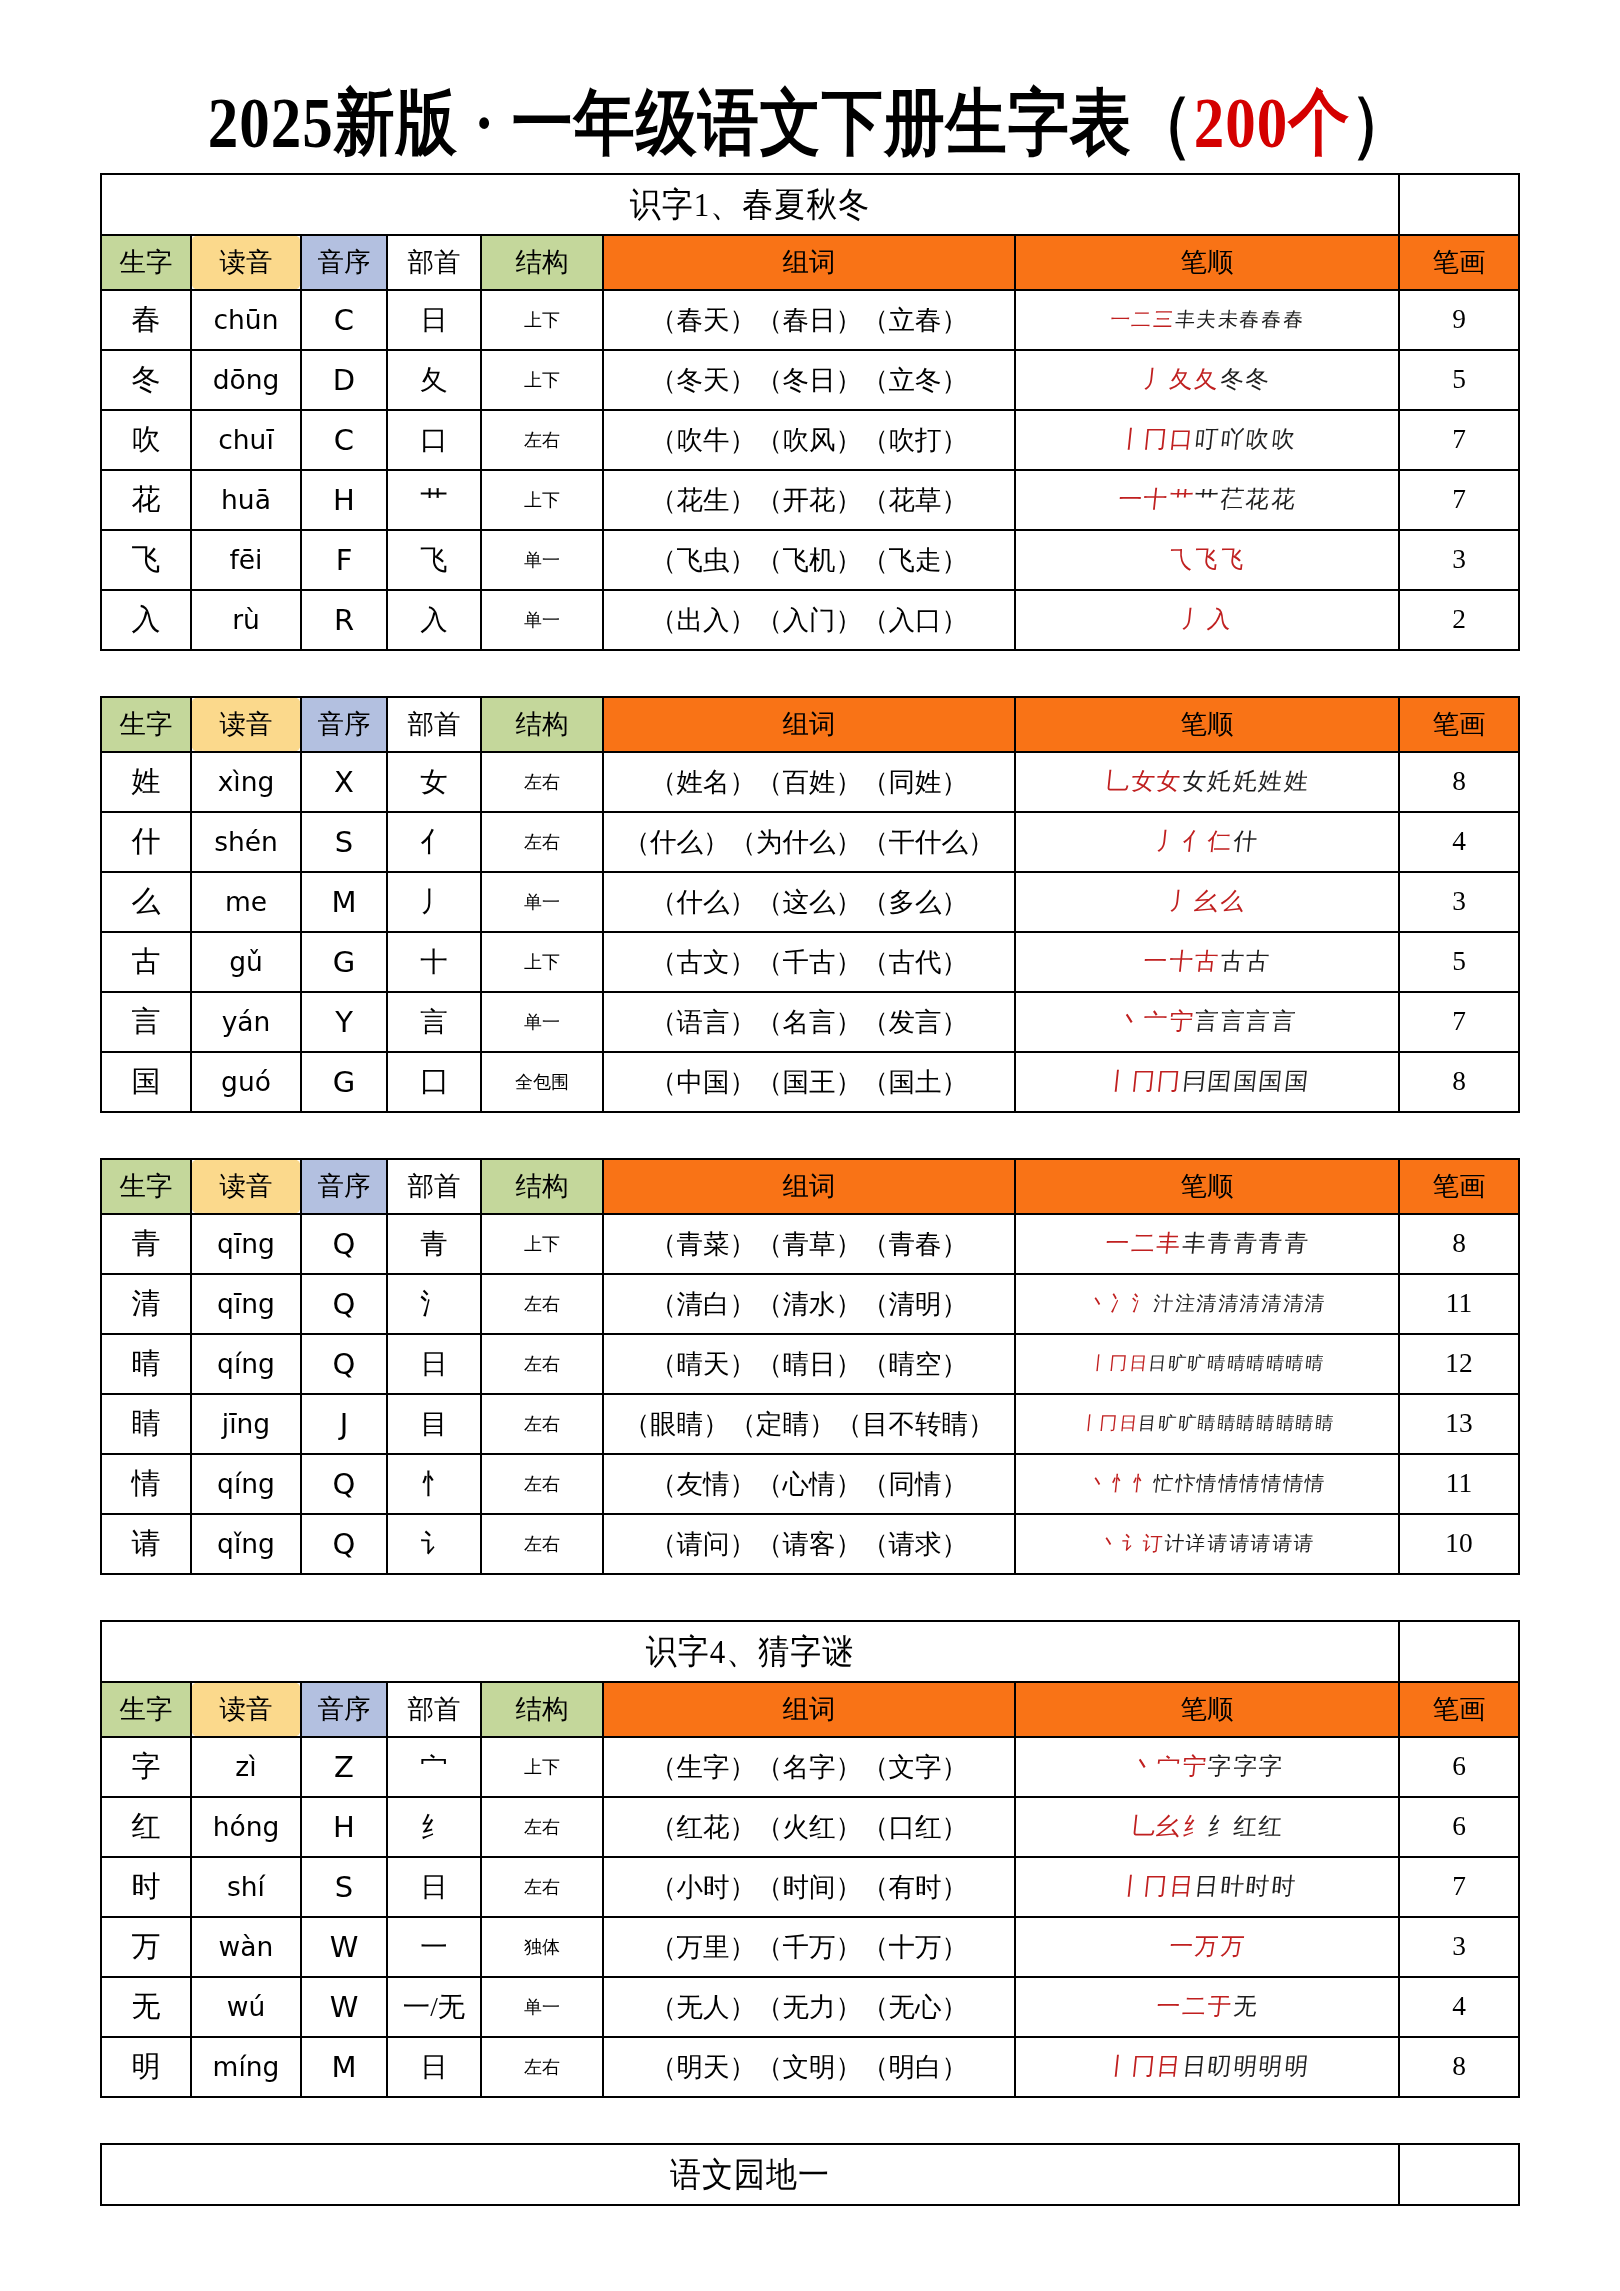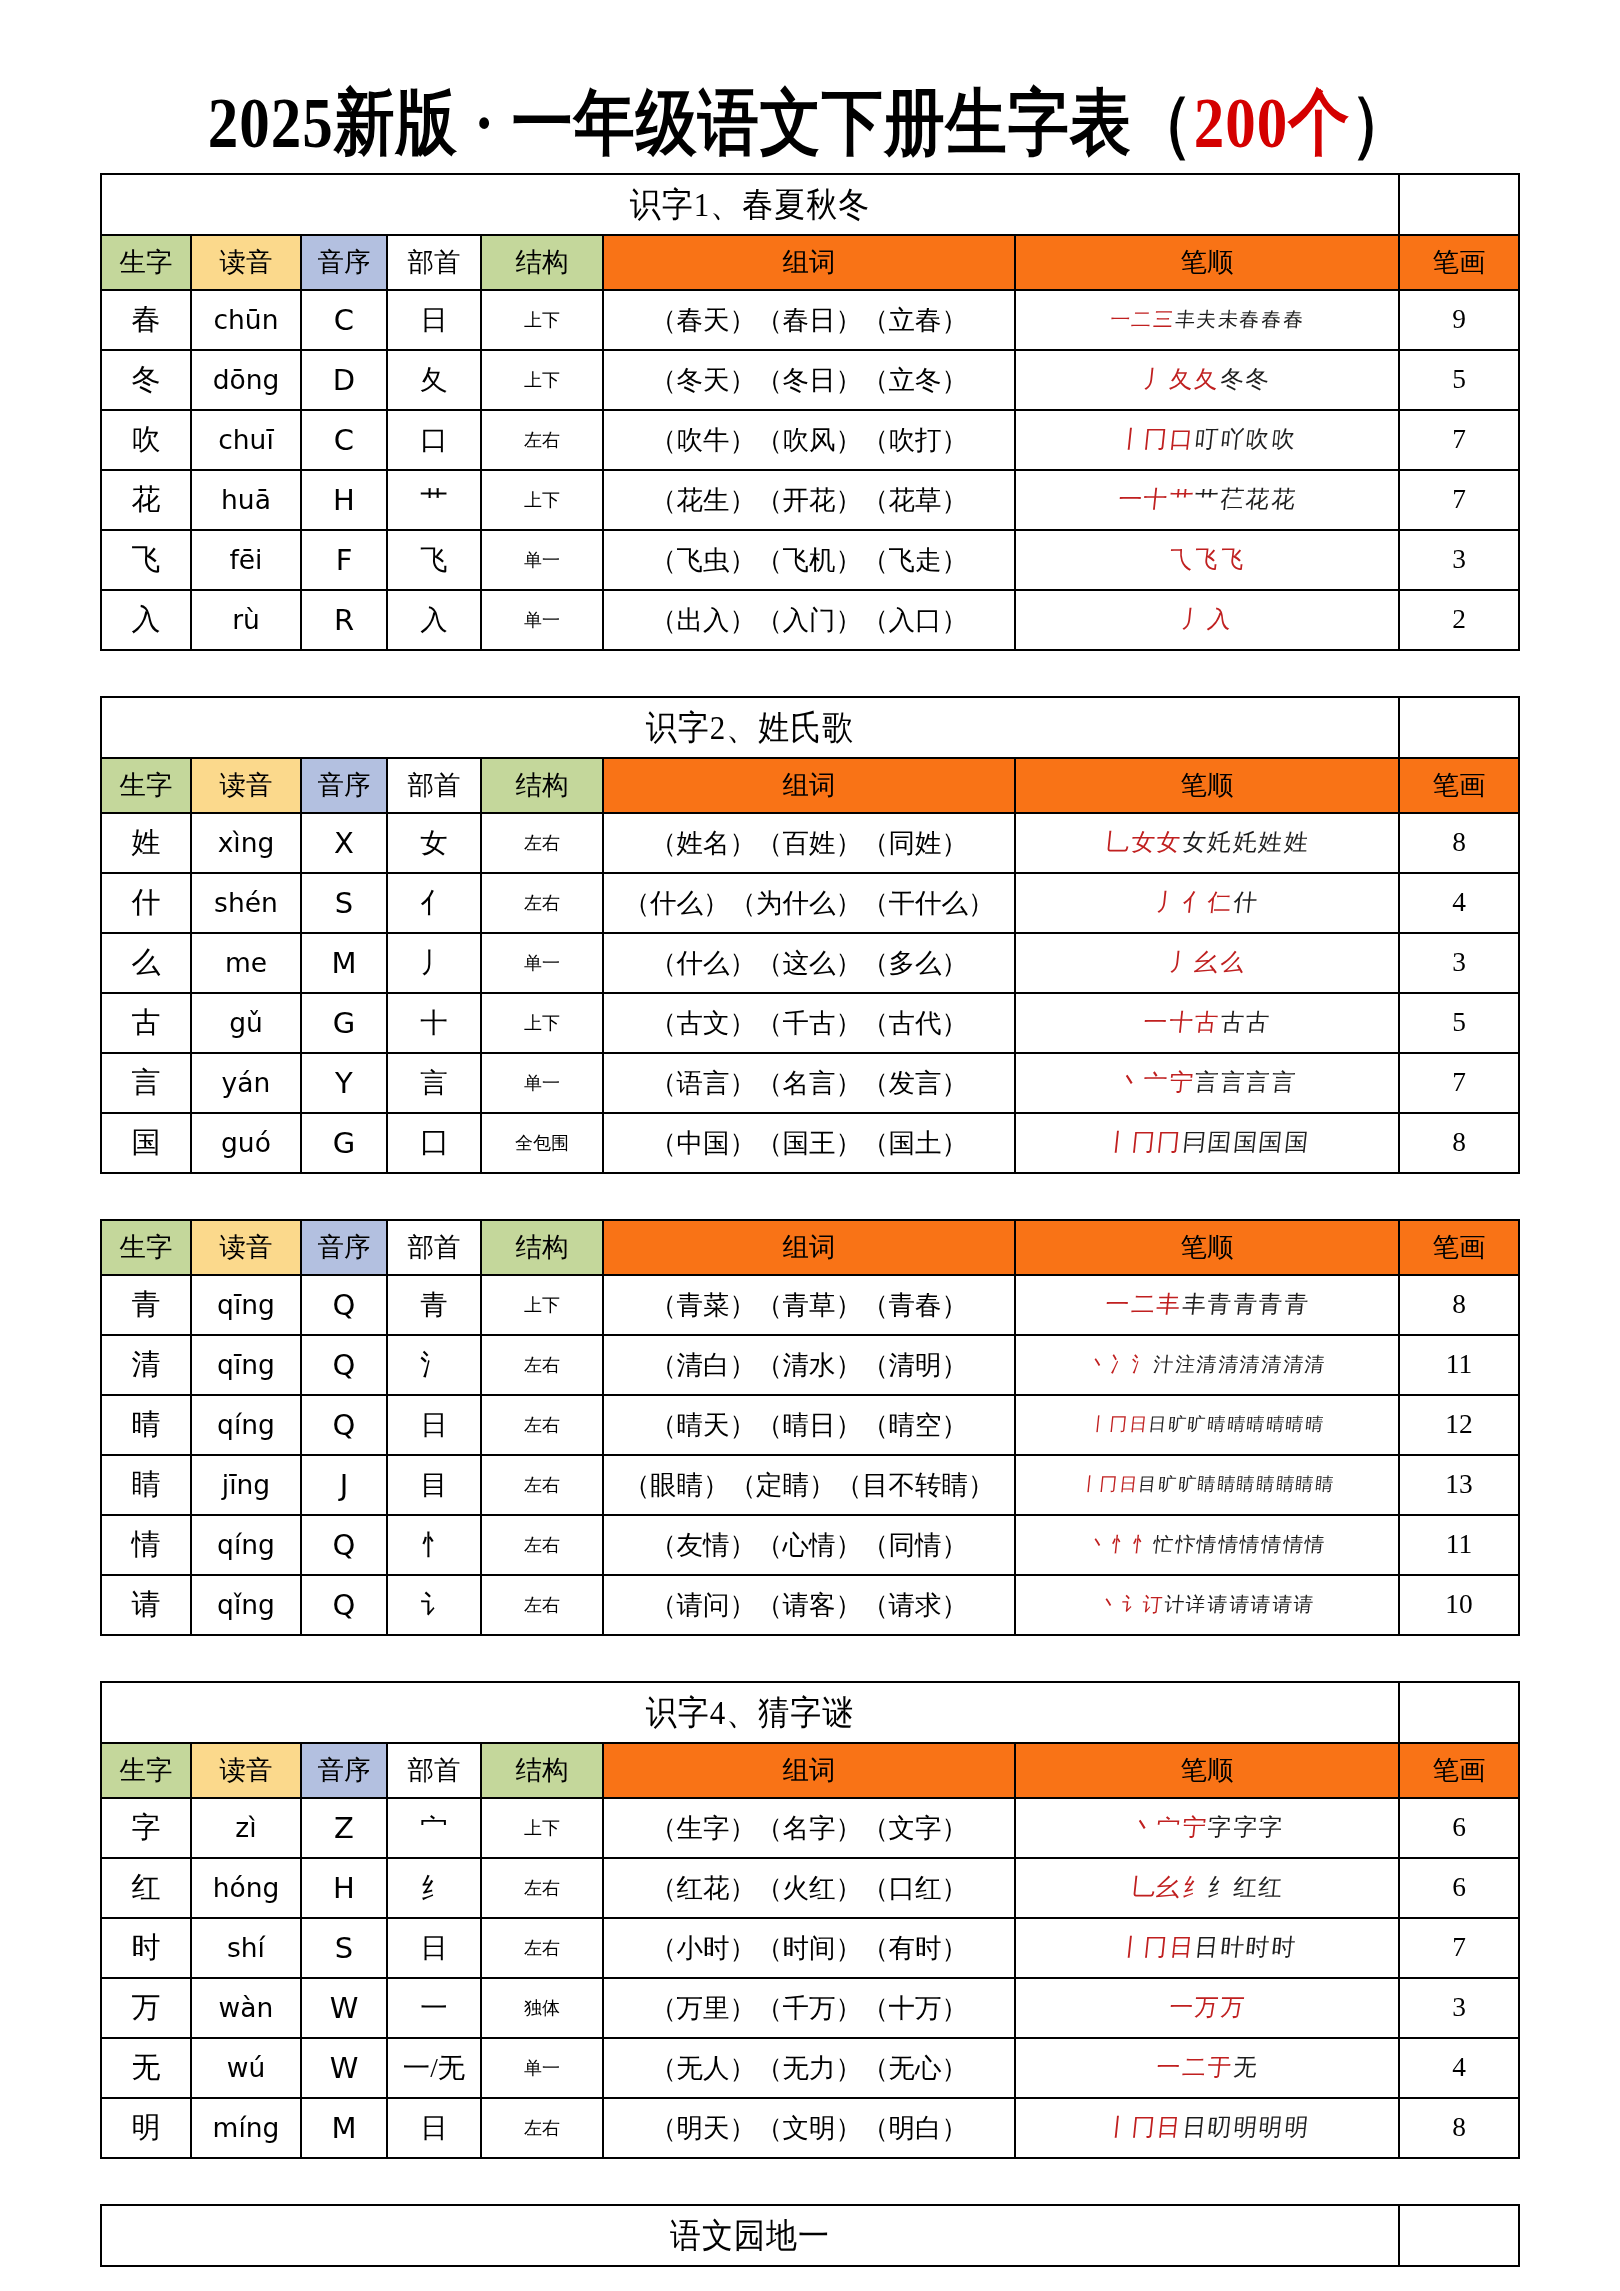--- a/index.html
+++ b/index.html
@@ -79,21 +79,21 @@
 
   
   .hdr td {
     height: 55px;
     font-size: 26.5px;
     font-weight: normal;
     font-family: "Liberation Serif", "DejaVu Serif", serif;
     margin-top: 22px;
   }
   .h-green { background: #c4d79b; }
-  .h-yellow{ background: #fbd98c; }
+  .h-yellow{ background: #fbd98c; border-radius: 8px; }
   .h-blue  { background: #b3c0e0; }
   .h-white { background: #ffffff; }
   .h-lblue { background: #f97316; }
 
   
   .data td { height: 60px; }
   .cell-char   { font-size: 29px; }
   .cell-pinyin { font-size: 26.5px; font-family: "DejaVu Sans", sans-serif; }
   .cell-letter { font-size: 29px; color: #d40000; font-family: "DejaVu Sans", sans-serif; }
   .cell-rad    { font-size: 27.4px; color: #d40000; }
@@ -209,109 +209,20 @@
           </tr>
           <tr class="data">
             <td class="cell-char">入</td>
             <td class="cell-pinyin">rù</td>
             <td class="cell-letter">R</td>
             <td class="cell-rad">入</td>
             <td class="cell-struct">单一</td>
             <td class="cell-words">（出入）（入门）（入口）</td>
             <td class="cell-strokes"><span class="stk">丿</span><span class="stk">入</span></td>
             <td class="cell-count">2</td>
-          </tr>
-        </tbody>
-      </table>
-      <div style="height: 45px;"></div>
-      <table class="sheet">
-        <colgroup>
-          <col class="c-zi">
-          <col class="c-yin">
-          <col class="c-xu">
-          <col class="c-bu">
-          <col class="c-jg">
-          <col class="c-cz">
-          <col class="c-bs">
-          <col class="c-bh">
-        </colgroup>
-        <tbody>
-          <tr class="sec-row">
-            <td class="sec-title" colspan="7">识字2、姓氏歌</td>
-            <td></td>
-          </tr>
-          <tr class="hdr">
-            <td class="h-green">生字</td>
-            <td class="h-yellow">读音</td>
-            <td class="h-blue">音序</td>
-            <td class="h-white">部首</td>
-            <td class="h-green">结构</td>
-            <td class="h-lblue">组词</td>
-            <td class="h-lblue">笔顺</td>
-            <td class="h-lblue">笔画</td>
-          </tr>
-          <tr class="data">
-            <td class="cell-char">姓</td>
-            <td class="cell-pinyin">xìng</td>
-            <td class="cell-letter">X</td>
-            <td class="cell-rad">女</td>
-            <td class="cell-struct">左右</td>
-            <td class="cell-words">（姓名）（百姓）（同姓）</td>
-            <td class="cell-strokes"><span class="stk">乚</span><span class="stk">女</span><span class="stk">女</span><span class="stk">女</span><span class="stk">奼</span><span class="stk">奼</span><span class="stk">姓</span><span class="stk">姓</span></td>
-            <td class="cell-count">8</td>
-          </tr>
-          <tr class="data">
-            <td class="cell-char">什</td>
-            <td class="cell-pinyin">shén</td>
-            <td class="cell-letter">S</td>
-            <td class="cell-rad">亻</td>
-            <td class="cell-struct">左右</td>
-            <td class="cell-words">（什么）（为什么）（干什么）</td>
-            <td class="cell-strokes"><span class="stk">丿</span><span class="stk">亻</span><span class="stk">仁</span><span class="stk">什</span></td>
-            <td class="cell-count">4</td>
-          </tr>
-          <tr class="data">
-            <td class="cell-char">么</td>
-            <td class="cell-pinyin">me</td>
-            <td class="cell-letter">M</td>
-            <td class="cell-rad">丿</td>
-            <td class="cell-struct">单一</td>
-            <td class="cell-words">（什么）（这么）（多么）</td>
-            <td class="cell-strokes"><span class="stk">丿</span><span class="stk">幺</span><span class="stk">么</span></td>
-            <td class="cell-count">3</td>
-          </tr>
-          <tr class="data">
-            <td class="cell-char">古</td>
-            <td class="cell-pinyin">gǔ</td>
-            <td class="cell-letter">G</td>
-            <td class="cell-rad">十</td>
-            <td class="cell-struct">上下</td>
-            <td class="cell-words">（古文）（千古）（古代）</td>
-            <td class="cell-strokes"><span class="stk">一</span><span class="stk">十</span><span class="stk">古</span><span class="stk">古</span><span class="stk">古</span></td>
-            <td class="cell-count">5</td>
-          </tr>
-          <tr class="data">
-            <td class="cell-char">言</td>
-            <td class="cell-pinyin">yán</td>
-            <td class="cell-letter">Y</td>
-            <td class="cell-rad">言</td>
-            <td class="cell-struct">单一</td>
-            <td class="cell-words">（语言）（名言）（发言）</td>
-            <td class="cell-strokes"><span class="stk">丶</span><span class="stk">亠</span><span class="stk">宁</span><span class="stk">言</span><span class="stk">言</span><span class="stk">言</span><span class="stk">言</span></td>
-            <td class="cell-count">7</td>
-          </tr>
-          <tr class="data">
-            <td class="cell-char">国</td>
-            <td class="cell-pinyin">guó</td>
-            <td class="cell-letter">G</td>
-            <td class="cell-rad">囗</td>
-            <td class="cell-struct">全包围</td>
-            <td class="cell-words">（中国）（国王）（国土）</td>
-            <td class="cell-strokes"><span class="stk">丨</span><span class="stk">冂</span><span class="stk">冂</span><span class="stk">冃</span><span class="stk">囯</span><span class="stk">国</span><span class="stk">国</span><span class="stk">国</span></td>
-            <td class="cell-count">8</td>
           </tr>
         </tbody>
       </table>
       <div style="height: 45px;"></div>
       <table class="sheet">
         <colgroup>
           <col class="c-zi">
           <col class="c-yin">
           <col class="c-xu">
           <col class="c-bu">
@@ -325,20 +236,105 @@
             <td class="h-green">生字</td>
             <td class="h-yellow">读音</td>
             <td class="h-blue">音序</td>
             <td class="h-white">部首</td>
             <td class="h-green">结构</td>
             <td class="h-lblue">组词</td>
             <td class="h-lblue">笔顺</td>
             <td class="h-lblue">笔画</td>
           </tr>
           <tr class="data">
+            <td class="cell-char">姓</td>
+            <td class="cell-pinyin">xìng</td>
+            <td class="cell-letter">X</td>
+            <td class="cell-rad">女</td>
+            <td class="cell-struct">左右</td>
+            <td class="cell-words">（姓名）（百姓）（同姓）</td>
+            <td class="cell-strokes"><span class="stk">乚</span><span class="stk">女</span><span class="stk">女</span><span class="stk">女</span><span class="stk">奼</span><span class="stk">奼</span><span class="stk">姓</span><span class="stk">姓</span></td>
+            <td class="cell-count">8</td>
+          </tr>
+          <tr class="data">
+            <td class="cell-char">什</td>
+            <td class="cell-pinyin">shén</td>
+            <td class="cell-letter">S</td>
+            <td class="cell-rad">亻</td>
+            <td class="cell-struct">左右</td>
+            <td class="cell-words">（什么）（为什么）（干什么）</td>
+            <td class="cell-strokes"><span class="stk">丿</span><span class="stk">亻</span><span class="stk">仁</span><span class="stk">什</span></td>
+            <td class="cell-count">4</td>
+          </tr>
+          <tr class="data">
+            <td class="cell-char">么</td>
+            <td class="cell-pinyin">me</td>
+            <td class="cell-letter">M</td>
+            <td class="cell-rad">丿</td>
+            <td class="cell-struct">单一</td>
+            <td class="cell-words">（什么）（这么）（多么）</td>
+            <td class="cell-strokes"><span class="stk">丿</span><span class="stk">幺</span><span class="stk">么</span></td>
+            <td class="cell-count">3</td>
+          </tr>
+          <tr class="data">
+            <td class="cell-char">古</td>
+            <td class="cell-pinyin">gǔ</td>
+            <td class="cell-letter">G</td>
+            <td class="cell-rad">十</td>
+            <td class="cell-struct">上下</td>
+            <td class="cell-words">（古文）（千古）（古代）</td>
+            <td class="cell-strokes"><span class="stk">一</span><span class="stk">十</span><span class="stk">古</span><span class="stk">古</span><span class="stk">古</span></td>
+            <td class="cell-count">5</td>
+          </tr>
+          <tr class="data">
+            <td class="cell-char">言</td>
+            <td class="cell-pinyin">yán</td>
+            <td class="cell-letter">Y</td>
+            <td class="cell-rad">言</td>
+            <td class="cell-struct">单一</td>
+            <td class="cell-words">（语言）（名言）（发言）</td>
+            <td class="cell-strokes"><span class="stk">丶</span><span class="stk">亠</span><span class="stk">宁</span><span class="stk">言</span><span class="stk">言</span><span class="stk">言</span><span class="stk">言</span></td>
+            <td class="cell-count">7</td>
+          </tr>
+          <tr class="data">
+            <td class="cell-char">国</td>
+            <td class="cell-pinyin">guó</td>
+            <td class="cell-letter">G</td>
+            <td class="cell-rad">囗</td>
+            <td class="cell-struct">全包围</td>
+            <td class="cell-words">（中国）（国王）（国土）</td>
+            <td class="cell-strokes"><span class="stk">丨</span><span class="stk">冂</span><span class="stk">冂</span><span class="stk">冃</span><span class="stk">囯</span><span class="stk">国</span><span class="stk">国</span><span class="stk">国</span></td>
+            <td class="cell-count">8</td>
+          </tr>
+        </tbody>
+      </table>
+      <div style="height: 45px;"></div>
+      <table class="sheet">
+        <colgroup>
+          <col class="c-zi">
+          <col class="c-yin">
+          <col class="c-xu">
+          <col class="c-bu">
+          <col class="c-jg">
+          <col class="c-cz">
+          <col class="c-bs">
+          <col class="c-bh">
+        </colgroup>
+        <tbody>
+          <tr class="hdr">
+            <td class="h-green">生字</td>
+            <td class="h-yellow">读音</td>
+            <td class="h-blue">音序</td>
+            <td class="h-white">部首</td>
+            <td class="h-green">结构</td>
+            <td class="h-lblue">组词</td>
+            <td class="h-lblue">笔顺</td>
+            <td class="h-lblue">笔画</td>
+          </tr>
+          <tr class="data">
             <td class="cell-char">青</td>
             <td class="cell-pinyin">qīng</td>
             <td class="cell-letter">Q</td>
             <td class="cell-rad">青</td>
             <td class="cell-struct">上下</td>
             <td class="cell-words">（青菜）（青草）（青春）</td>
             <td class="cell-strokes"><span class="stk">一</span><span class="stk">二</span><span class="stk">丰</span><span class="stk">丰</span><span class="stk">青</span><span class="stk">青</span><span class="stk">青</span><span class="stk">青</span></td>
             <td class="cell-count">8</td>
           </tr>
           <tr class="data">

